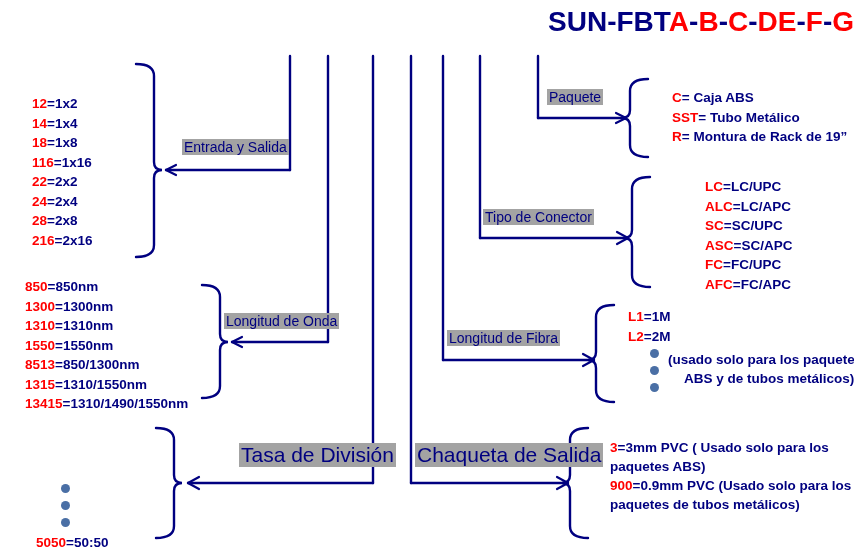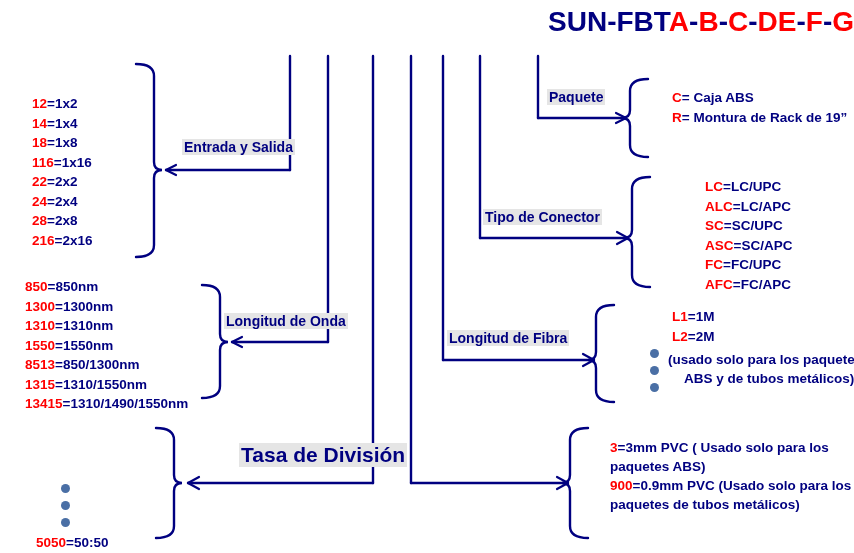--- a/index.html
+++ b/index.html
@@ -40,22 +40,22 @@
     font-size: 13.5px;
     font-weight: bold;
     line-height: 19.5px;
     white-space: nowrap;
   }
   .code-list .c { color: #ff0000; }
 
   .flow-label {
     position: absolute;
     color: #000080;
-    font-weight: bold;
-    background: #e5e5e5;
+    font-weight: normal;
+    background: #a3a3a3;
     white-space: nowrap;
     padding: 0 2px;
   }
   .flow-label.sm { font-size: 14px; }
   .flow-label.lg { font-size: 21px; }
 
   .dots {
     position: absolute;
   }
   .dots i {
@@ -157,33 +157,34 @@
     <i></i>
     <i></i>
     <i></i>
   </div>
   <div class="code-list" style="left:36px; top:533px;">
     <div><span class="c">5050</span><span>=50:50</span></div>
   </div>
 
   <div class="code-list" style="left:672px; top:88px;">
     <div><span class="c">C</span><span>= Caja ABS</span></div>
+    <div><span class="c">SST</span><span>= Tubo Metálico</span></div>
     <div><span class="c">R</span><span>= Montura de Rack de 19”</span></div>
   </div>
 
   <div class="code-list" style="left:666px; top:177px;margin-left:39px;">
     <div><span class="c">LC</span><span>=LC/UPC</span></div>
     <div><span class="c">ALC</span><span>=LC/APC</span></div>
     <div><span class="c">SC</span><span>=SC/UPC</span></div>
     <div><span class="c">ASC</span><span>=SC/APC</span></div>
     <div><span class="c">FC</span><span>=FC/UPC</span></div>
     <div><span class="c">AFC</span><span>=FC/APC</span></div>
   </div>
 
-  <div class="code-list" style="left:628px; top:307px;margin-left:44px;">
+  <div class="code-list" style="left:628px; top:307px;">
     <div><span class="c">L1</span><span>=1M</span></div>
     <div><span class="c">L2</span><span>=2M</span></div>
   </div>
   <div class="dots" style="left:650px; top:349px;">
     <i></i>
     <i></i>
     <i></i>
   </div>
   <div class="note" style="left:668px; top:350px;">
     <div>(usado solo para los paquetes</div>
@@ -201,14 +202,15 @@
     </div>
   </div>
 
   <div class="flow-label sm" style="left:182px; top:139px;">Entrada y Salida</div>
   <div class="flow-label lg" style="left:239px; top:443px;">Tasa de División</div>
   <div class="flow-label sm" style="left:224px; top:313px;">Longitud de Onda</div>
 
   <div class="flow-label sm" style="left:547px; top:89px;">Paquete</div>
   <div class="flow-label sm" style="left:483px; top:209px;">Tipo de Conector</div>
   <div class="flow-label sm" style="left:447px; top:330px;">Longitud de Fibra</div>
+  <div class="flow-label lg" style="left:415px; top:443px;">Chaqueta de Salida</div>
 
 </div>
 
 </body></html>

